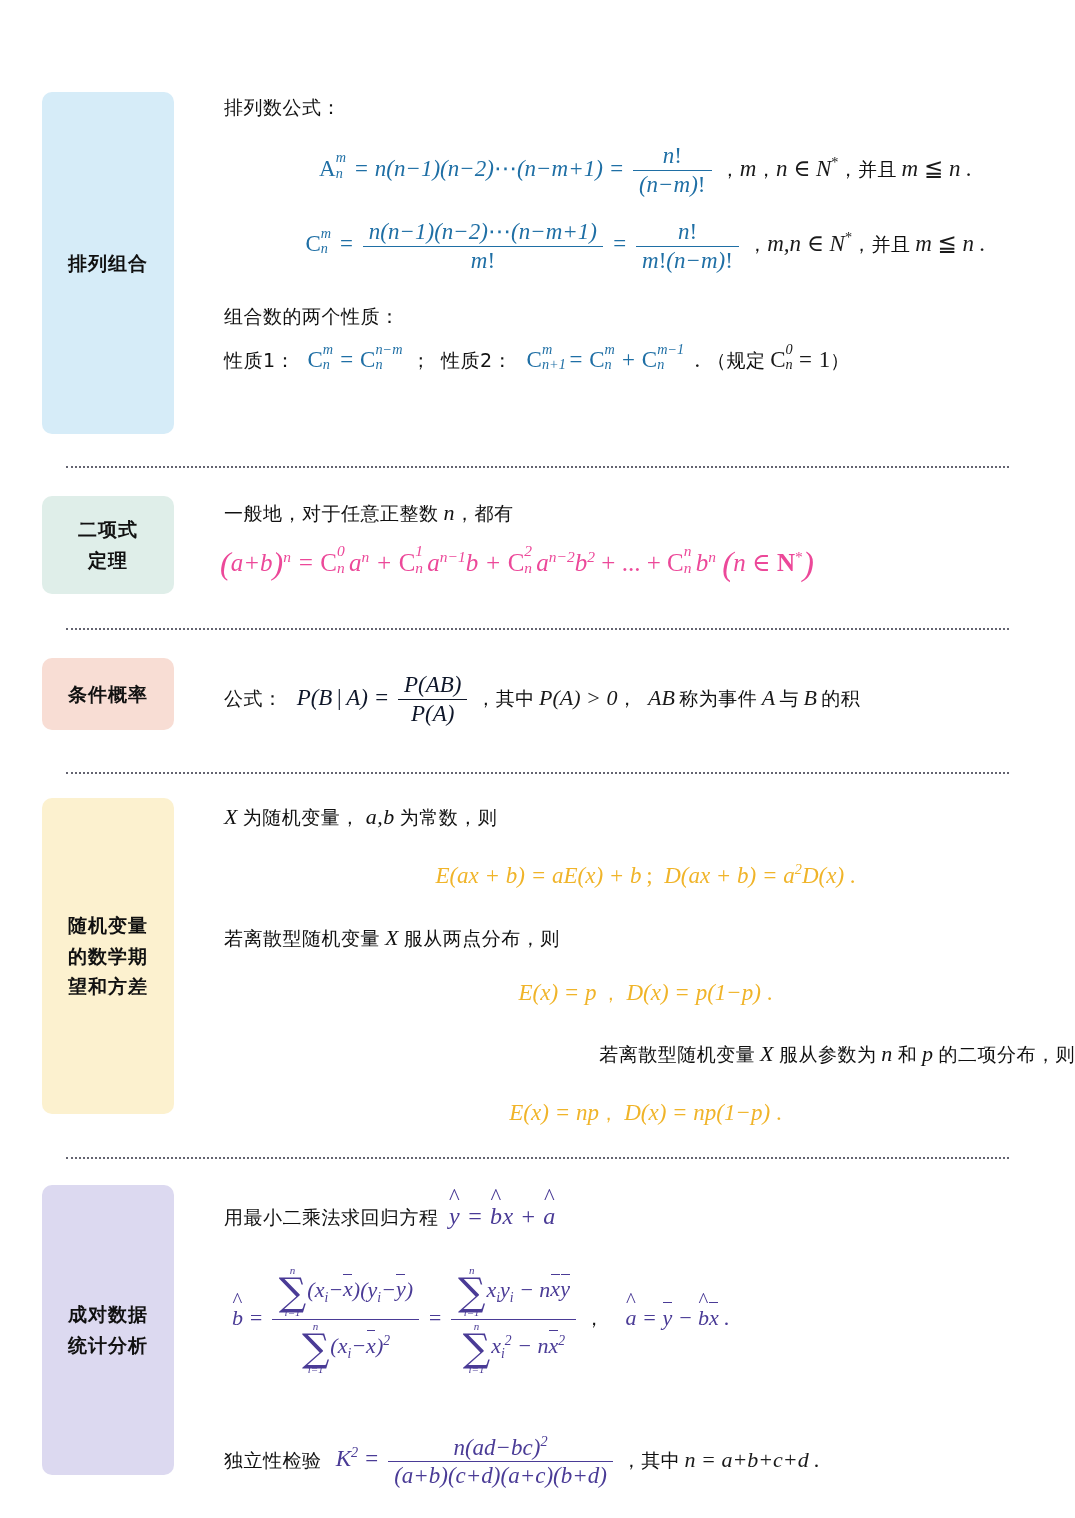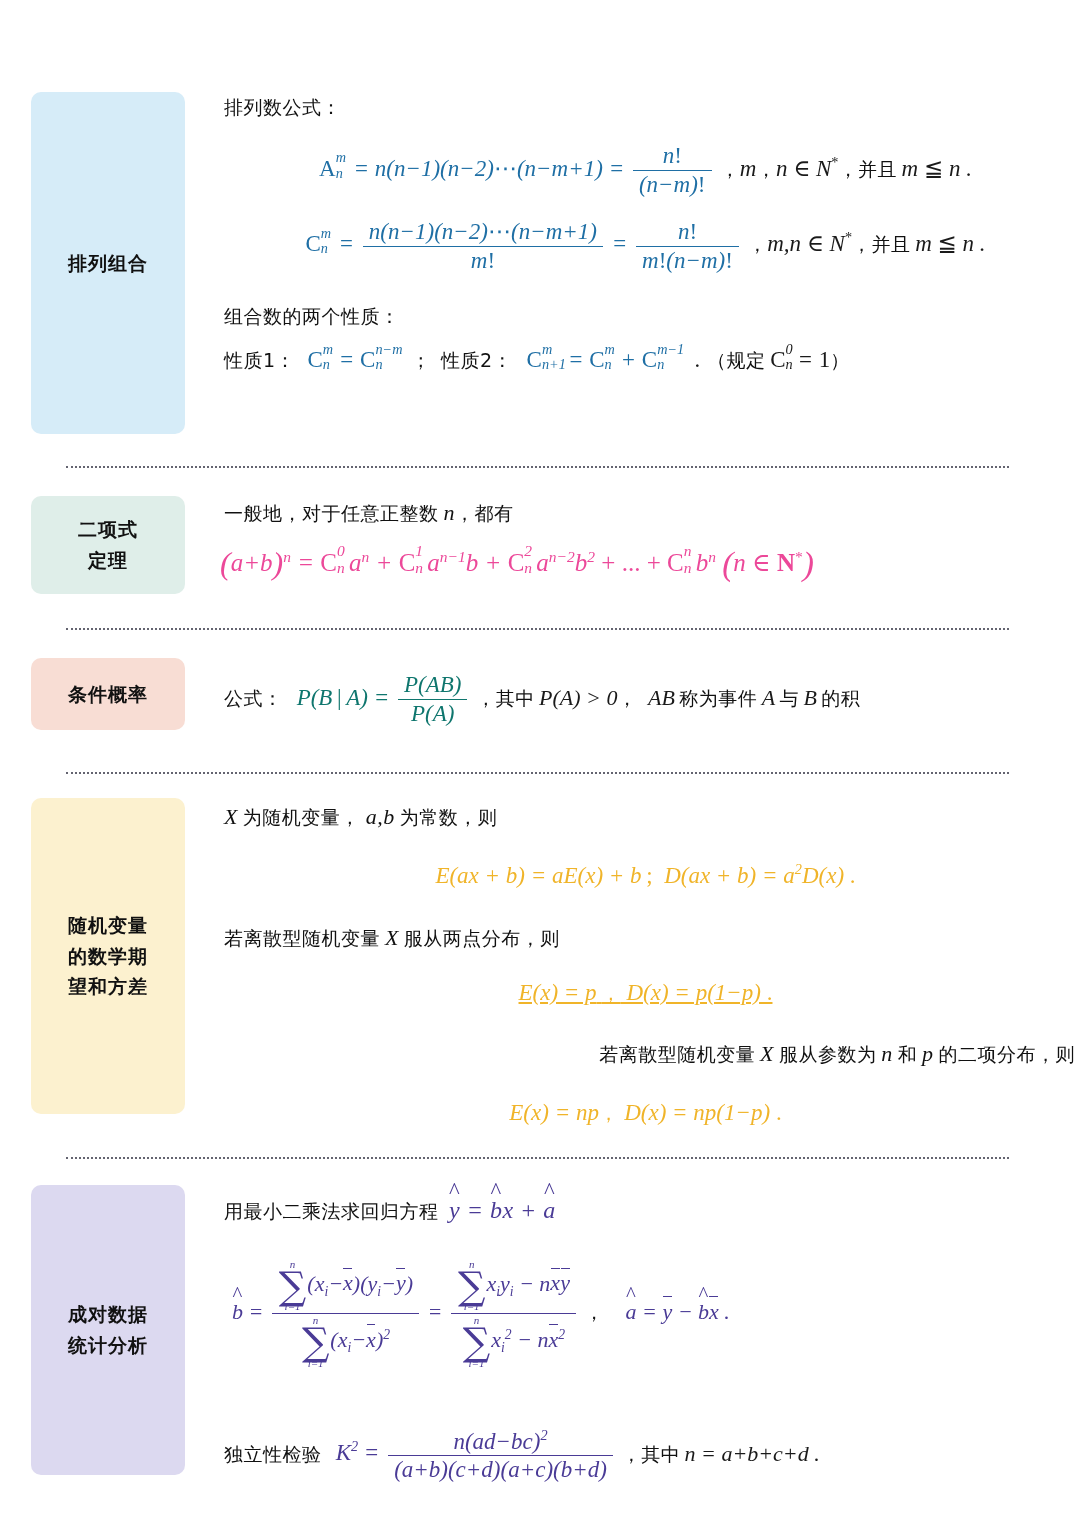--- a/index.html
+++ b/index.html
@@ -9,21 +9,21 @@
     font-family:"Liberation Sans","DejaVu Sans",sans-serif;
     color:#1a1a1a;
     overflow:hidden;
   }
   .page{position:relative;width:1075px;height:1518px;background:#fff;}
 
   
   .section{display:flex;align-items:stretch;}
   .label-col{width:216px;flex:0 0 216px;display:flex;justify-content:center;}
   .label-box{
-    width:154px;border-radius:10px;
+    width:132px;border-radius:10px;
     display:flex;flex-direction:column;align-items:center;justify-content:center;
     font-size:19px;line-height:1.62;letter-spacing:1px;color:#111;
     font-family:"DejaVu Sans","Liberation Sans",sans-serif;font-weight:600;
     box-sizing:border-box;padding:6px 2px;
   }
   .body-col{flex:1;box-sizing:border-box;}
 
   .divider{
     margin:0 66px;height:0;
     border-top:2px dotted #4a4a58;
@@ -55,21 +55,21 @@
   .sum .bot{display:block;font-size:.5em;font-style:italic;line-height:1;}
 
   .ovl{display:inline-block;position:relative;}
   .ovl::before{content:"";position:absolute;left:4%;right:4%;top:-.12em;border-top:1.5px solid currentColor;}
   .hat{display:inline-block;position:relative;}
   .hat::before{content:"^";position:absolute;left:0;right:0;top:-.72em;text-align:center;font-style:normal;font-size:.95em;line-height:1;}
 
   
   .c-blue{color:#1f6fa5;}
   .c-green{color:#ec4899;}
-  .c-orange{color:#0f766e;}
+  .c-orange{color:#0f172a;}
   .c-yellow{color:#f0b429;}
   .c-purple{color:#4a3b96;}
 </style>
 </head>
 <body>
 
 <div class="page">
 
   <div class="section" style="padding-top:92px;">
     <div class="label-col">
@@ -184,21 +184,21 @@
       </div>
 
       <div class="ctr c-yellow m" style="margin:30px 0 0 0;font-size:23px;">
         E(ax + b) = aE(x) + b<span class="rm"> ;&nbsp;&nbsp;</span>D(ax + b) = a<sup>2</sup>D(x)<span class="rm"> .</span>
       </div>
 
       <div class="tline" style="margin:36px 0 17px 8px;">
         <span>若离散型随机变量</span><span class="m" style="font-size:22px"> X </span><span>服从两点分布，则</span>
       </div>
 
-      <div class="ctr c-yellow m" style="margin:28px 0 0 0;font-size:23px;text-decoration:underline;">
+      <div class="ctr c-yellow m" style="margin:28px 0 0 0;font-size:23px;">
         E(x) = p<span class="rm"> </span><span class="tline rm" style="font-size:19px;color:inherit">，</span>&nbsp;D(x) = p(1−p)<span class="rm"> .</span>
       </div>
 
       <div class="tline" style="margin:34px 0 0 8px;text-align:right;">
         <span>若离散型随机变量</span><span class="m" style="font-size:22px"> X </span><span>服从参数为</span><span class="m" style="font-size:22px"> n </span><span>和</span><span class="m" style="font-size:22px"> p </span><span>的二项分布，则</span>
       </div>
 
       <div class="ctr c-yellow m" style="margin:32px 0 0 0;font-size:23px;">
         E(x) = np<span class="tline rm" style="font-size:19px;color:inherit">，</span>&nbsp;D(x) = np(1−p)<span class="rm"> .</span>
       </div>
@@ -209,21 +209,21 @@
 
   <div class="section" style="padding-top:26px;">
     <div class="label-col">
       <div class="label-box" style="background:#dcd9f0;height:290px;justify-content:center;">
         <span>成对数据</span>
         <span>统计分析</span>
       </div>
     </div>
     <div class="body-col">
 
-      <div class="tline" style="margin:12px 0 0 8px;">
+      <div class="tline" style="margin:18px 0 0 8px;">
         <span>用最小二乘法求回归方程</span>
         <span class="m c-purple" style="font-size:24px;margin-left:4px">
           <span class="hat">y</span> = <span class="hat">b</span>x + <span class="hat">a</span>
         </span>
       </div>
 
       <div style="margin:34px 0 0 16px;font-size:22px;">
         <span class="m c-purple">
           <span class="hat">b</span>&nbsp;=
           <span class="frac">

